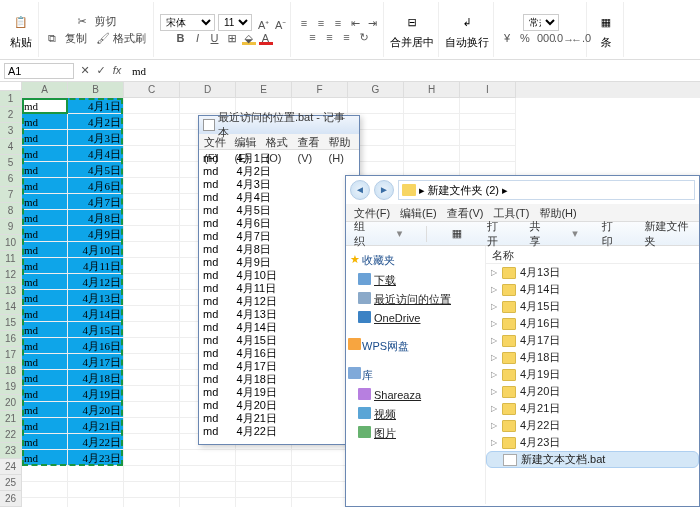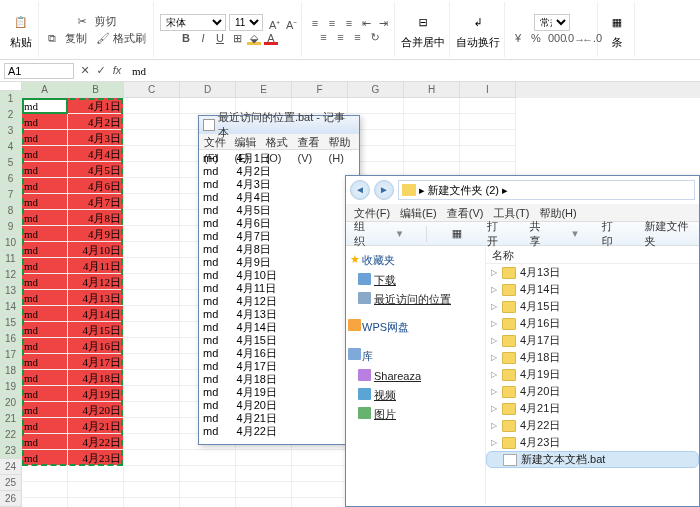--- a/index.html
+++ b/index.html
@@ -26,21 +26,21 @@
 .rh { height: 16px; text-align: center; font-size: 10px; color: #666; border-bottom: 1px solid #ddd; border-right: 1px solid #ddd; line-height: 16px; }
 .col-headers { display: flex; background: #eee; position: sticky; top: 0; }
 .ch { height: 16px; width: 56px; text-align: center; font-size: 10px; color: #666; border-right: 1px solid #ddd; border-bottom: 1px solid #ddd; line-height: 16px; }
 .ch.sel, .rh.sel { background: #d4e6d4; }
 .ch:first-child { width: 46px; }
 .cells-wrap { flex: 1; }
 .cells { display: flex; flex-direction: column; }
 .crow { display: flex; height: 16px; }
 .cell { width: 56px; border-right: 1px solid #eee; border-bottom: 1px solid #eee; line-height: 16px; font-size: 11px; font-family: SimSun; padding: 0 2px; overflow: hidden; white-space: nowrap; }
 .cell.colA { width: 46px; }
-.cell.selcell { background: #ef4444; }
+.cell.selcell { background: #0ea5e9; }
 .cell.colB { text-align: right; }
 .cell.active { outline: 2px solid #1a9641; outline-offset: -2px; background: #fff; }
 .blank-corner { width: 22px; height: 16px; border-bottom: 1px solid #ddd; border-right: 1px solid #ddd; }
 
 
 .notepad { position: absolute; top: 115px; left: 198px; width: 162px; height: 330px; background: #fff; border: 1px solid #6a87b2; box-shadow: 2px 2px 6px rgba(0,0,0,0.2); }
 .np-title { background: linear-gradient(#f0f5fc,#d6e4f5); height: 18px; font-size: 11px; color: #333; display: flex; align-items: center; padding: 0 4px; gap: 3px; }
 .np-title .icn { width: 12px; height: 12px; background: #fff; border: 1px solid #999; font-size: 8px; text-align: center; }
 .np-menu { display: flex; height: 16px; font-size: 10px; color: #333; padding: 0 2px; gap: 0; background: #f4f4f4; border-bottom: 1px solid #ddd; }
 .np-menu span { padding: 0 3px; line-height: 16px; }
@@ -98,21 +98,21 @@
       </div>
     <div class="rb-row">
         <span class="ico">⧉</span>
         <span>复制</span>
         <span class="ico">🖌</span>
         <span>格式刷</span>
       </div>
   </div>
   <div class="rb-group">
     <div class="rb-row">
-      <select class="fake" style="width:66px"><option>宋体</option></select>
+      <select class="fake" style="width:55px"><option>宋体</option></select>
       <select class="fake" style="width:34px"><option>11</option></select>
       <span class="ico">A⁺</span>
       <span class="ico">A⁻</span>
     </div>
     <div class="rb-row">
       <span class="ico"><b>B</b></span>
       <span class="ico"><i>I</i></span>
       <span class="ico"><u>U</u></span>
       <span class="ico">⊞</span>
       <span class="ico" style="background:#fff;border-bottom:3px solid #f0c040">⬙</span>
@@ -571,20 +571,21 @@
     <span>共享</span>
       <span style="color:#888">▾</span>
     <span>打印</span>
     <span>新建文件夹</span>
   </div>
   <div class="ex-body">
     <div class="ex-nav">
       <div class="hdr"><span class="star">★</span><span>收藏夹</span></div>
       <div class="itm"><span class="ticon dl"></span><span>下载</span></div>
       <div class="itm"><span class="ticon recent"></span><span>最近访问的位置</span></div>
+      <div class="itm"><span class="ticon onedr"></span><span>OneDrive</span></div>
       <div style="height:8px"></div>
       <div class="hdr"><span class="ticon wps" style="left:0"></span><span>WPS网盘</span></div>
       <div style="height:8px"></div>
       <div class="hdr"><span class="ticon lib" style="left:0"></span><span>库</span></div>
       <div class="itm"><span class="ticon shz"></span><span>Shareaza</span></div>
       <div class="itm"><span class="ticon vid"></span><span>视频</span></div>
       <div class="itm"><span class="ticon pic"></span><span>图片</span></div>
     </div>
     <div class="ex-list">
       <div class="ex-list-hdr">名称</div>

